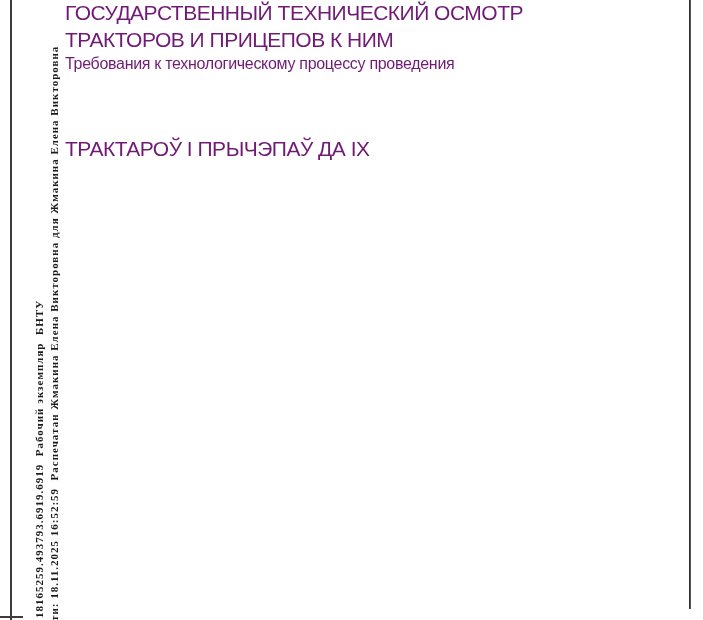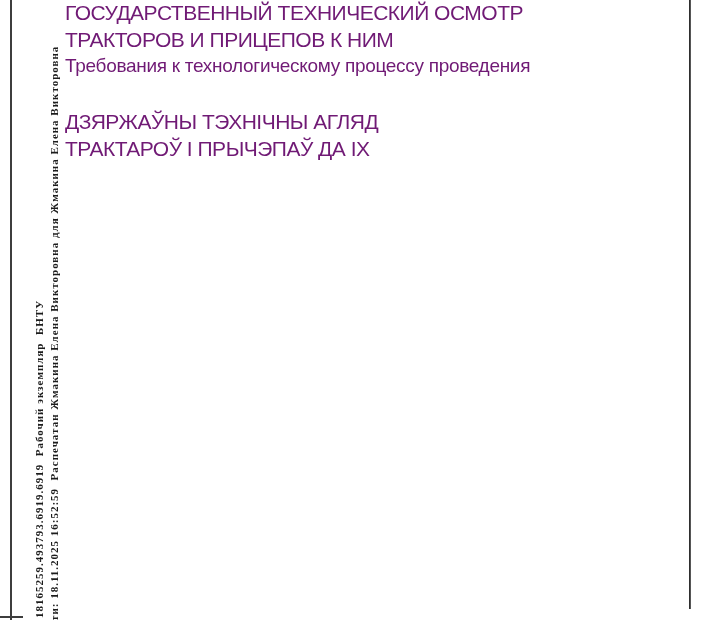--- a/index.html
+++ b/index.html
@@ -23,21 +23,21 @@
   .rule-bottom { left: 0; top: 616px; width: 23px; height: 2px; }
 
   
   .t-line {
     position: absolute; left: 65px;
     color: #701a75;
     font-weight: 400;
     white-space: nowrap;
   }
   .heading  { font-size: 21px; letter-spacing: -0.5px; }
-  .subtitle { font-size: 19px; letter-spacing: -0.3px; }
+  .subtitle { font-size: 16px; letter-spacing: -0.3px; }
   .ru-l1  { top: 1px; }
   .ru-l2  { top: 28px; }
   .ru-sub { top: 55px; }
   .by-l1  { top: 110px; }
   .by-l2  { top: 137px; text-align: center; }
   .by-sub { top: 164px; }
 
   
   .vtext {
     position: absolute;
@@ -62,16 +62,15 @@
   <div class="rule rule-right"></div>
   <div class="rule rule-bottom"></div>
 
   <div class="vtext vtext-1">18165259.493793.6919.6919  Рабочий экземпляр  БНТУ</div>
   <div class="vtext vtext-2">ти: 18.11.2025 16:52:59  Распечатан Жмакина Елена Викторовна для Жмакина Елена Викторовна</div>
 
   <div class="t-line heading ru-l1">ГОСУДАРСТВЕННЫЙ ТЕХНИЧЕСКИЙ ОСМОТР</div>
   <div class="t-line heading ru-l2">ТРАКТОРОВ И ПРИЦЕПОВ К НИМ</div>
   <div class="t-line subtitle ru-sub">Требования к технологическому процессу проведения</div>
 
-  <div class="t-line heading by-l1">ДЗЯРЖАЎНЫ ТЭХНІЧНЫ АГЛЯД</div>
   <div class="t-line heading by-l2">ТРАКТАРОЎ І ПРЫЧЭПАЎ ДА ІХ</div>
 
 </div>
 
 </body></html>

